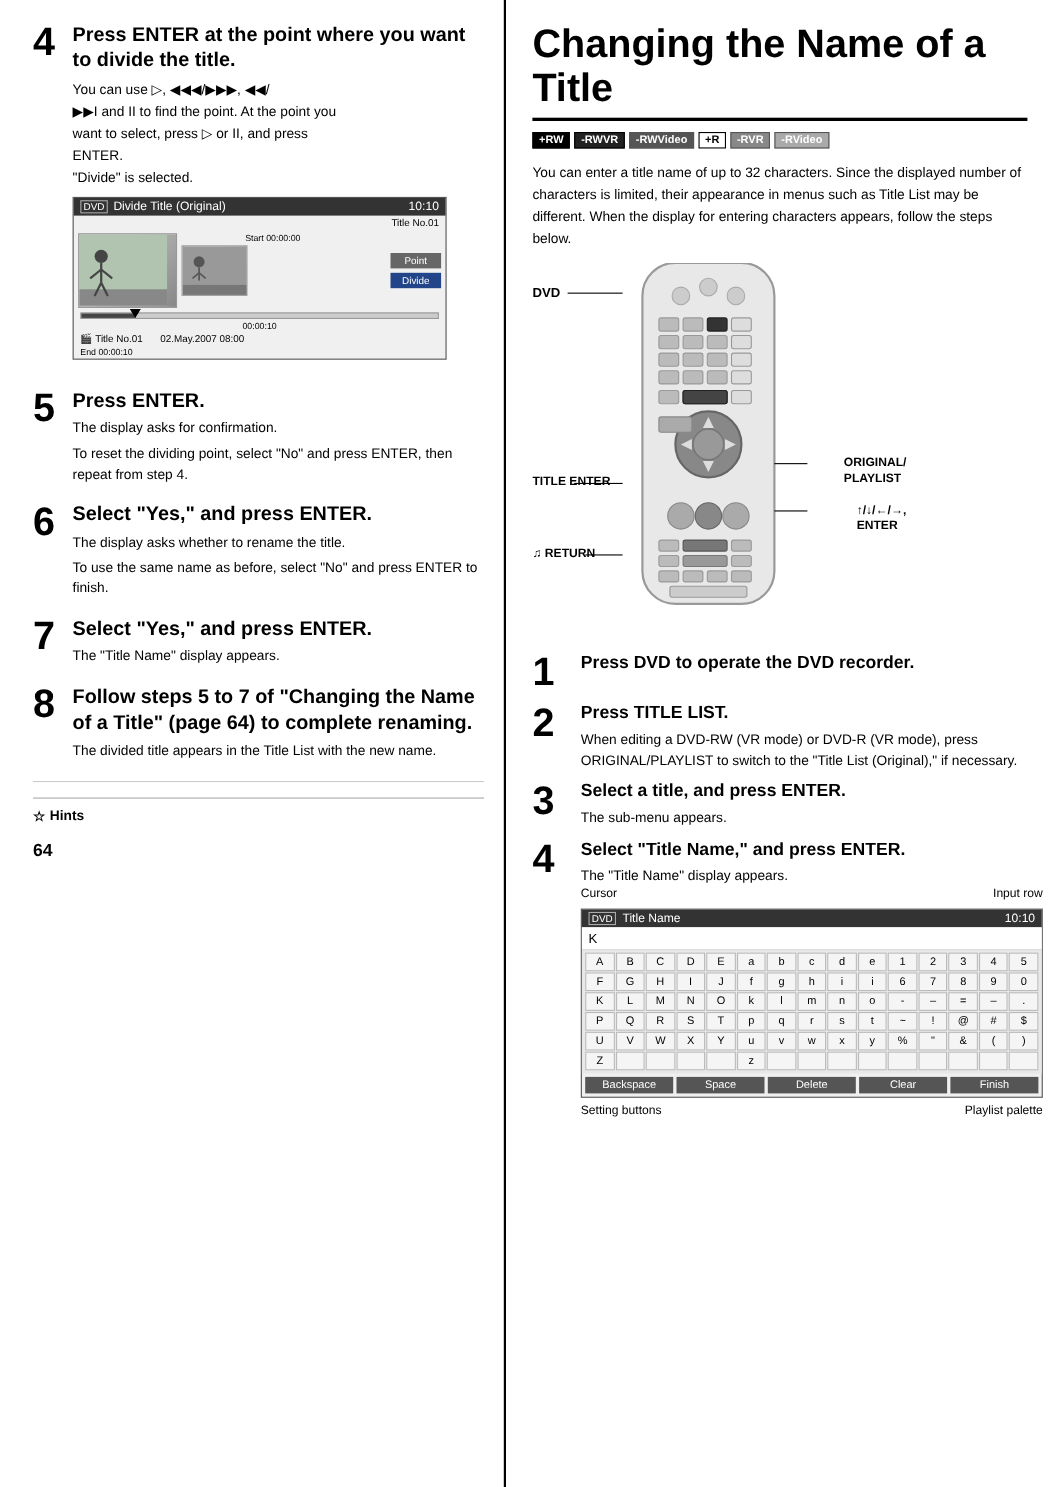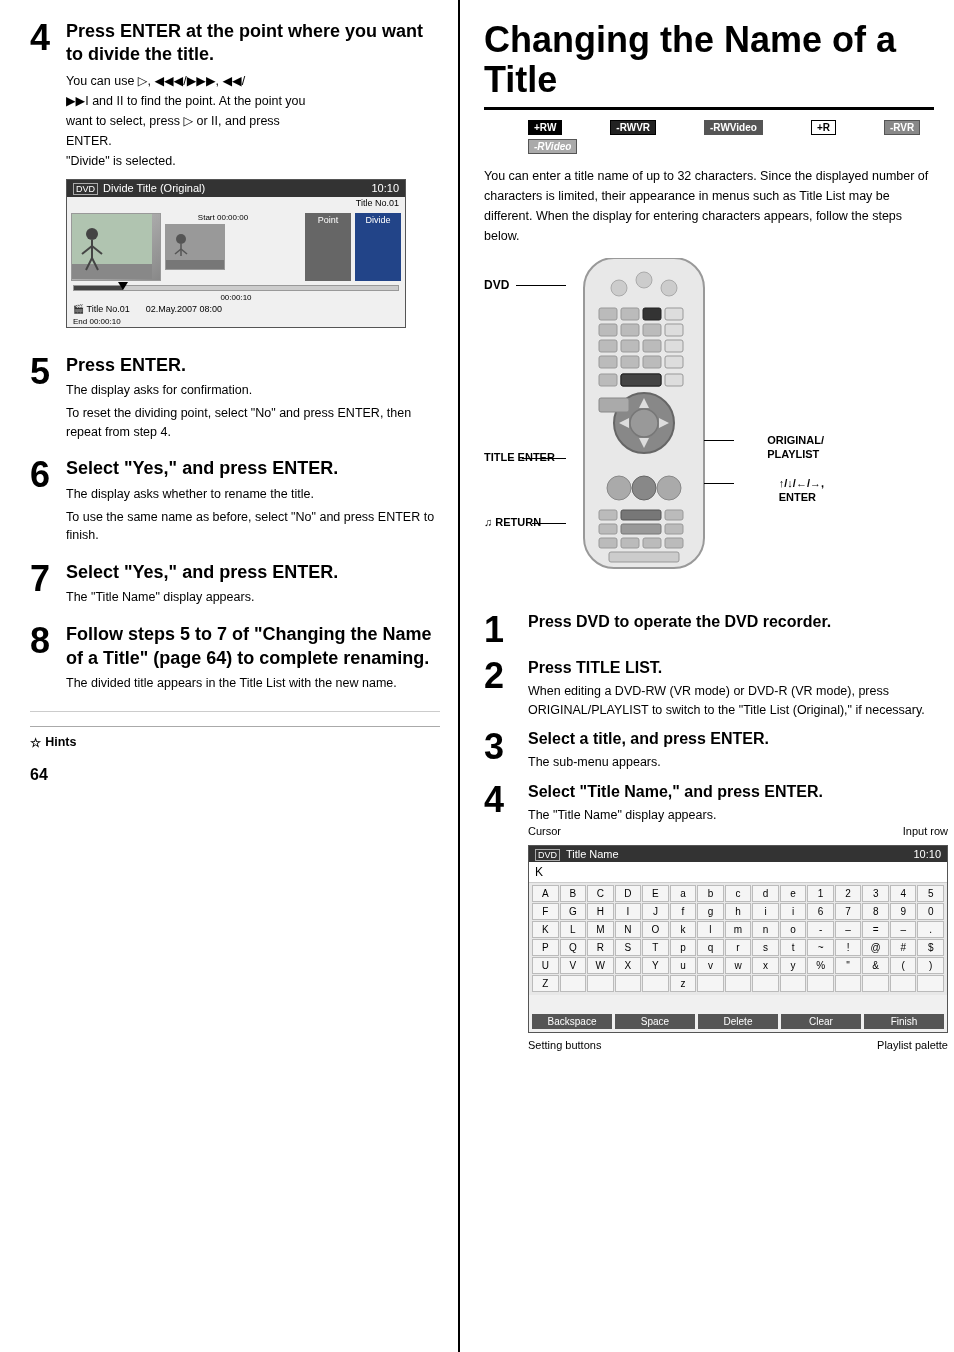--- a/index.html
+++ b/index.html
@@ -109,21 +109,21 @@
     .screen-thumbs {
       display: flex;
       gap: 4px;
     }
     .screen-time {
       font-size: 9px;
       text-align: center;
     }
     .screen-btns {
       display: flex;
-      flex-direction: row;
+      flex-direction: column;
       gap: 4px;
       justify-content: center;
       padding-left: 20px;
     }
     .screen-btn {
       background: #666;
       color: #fff;
       font-size: 9px;
       padding: 2px 5px;
       border: none;
@@ -226,28 +226,27 @@
       display: flex;
       gap: 4px;
       margin-bottom: 12px;
       flex-wrap: wrap;
     }
     .badge {
       font-size: 10px;
       padding: 1px 5px;
       border: 1.5px solid;
       font-weight: bold;
-      margin-left: 44px;
     }
     .badge-rw { border-color: #000; background: #000; color: #fff; }
     .badge-rwvr { border-color: #000; background: #222; color: #fff; }
     .badge-rwvideo { border-color: #555; background: #555; color: #fff; }
     .badge-r { border-color: #000; background: #fff; color: #000; }
     .badge-rvr { border-color: #555; background: #888; color: #fff; }
-    .badge-rvideo { border-color: #555; background: #aaa; color: #fff; font-style: italic; }
+    .badge-rvideo { border-color: #555; background: #aaa; color: #fff; }
 
     .right-intro {
       font-size: 12.5px;
       line-height: 1.6;
       margin-bottom: 12px;
     }
 
     
     .remote-area {
       display: flex;
@@ -306,21 +305,20 @@
       font-size: 12px;
       background: #fff;
       border-bottom: 1px solid #ccc;
       min-height: 18px;
     }
     .tn-buttons {
       display: flex;
       justify-content: center;
       padding: 3px;
       gap: 3px;
-      margin-top: 16px;
     }
     .tn-btn {
       flex: 1;
       background: #555;
       color: #fff;
       font-size: 10px;
       text-align: center;
       padding: 2px 4px;
       border: none;
     }

